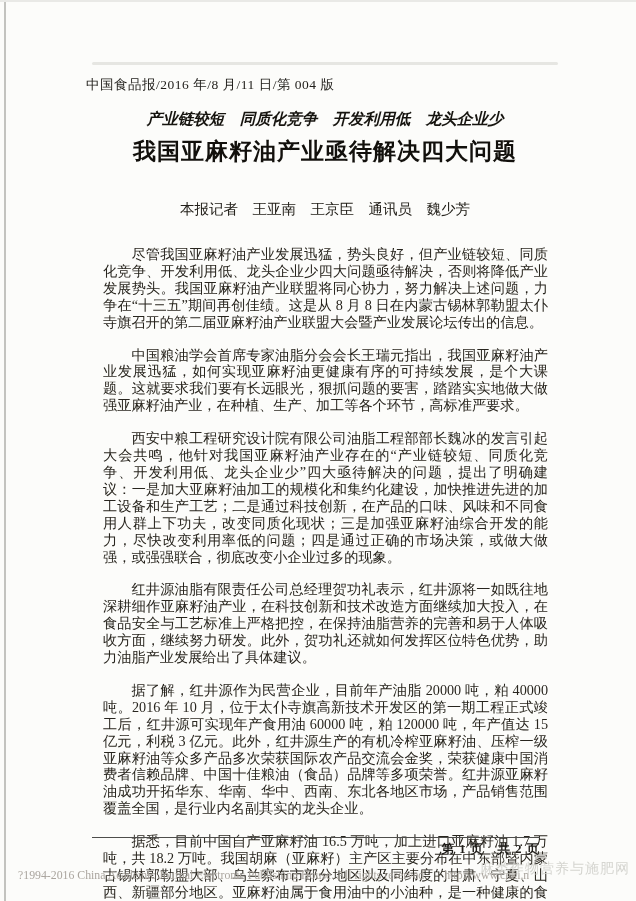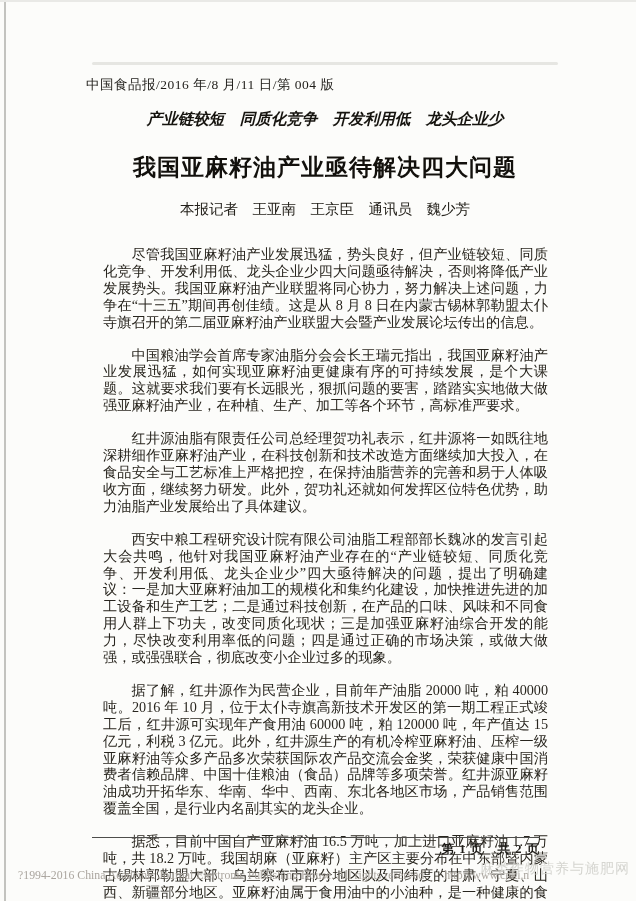--- a/index.html
+++ b/index.html
@@ -51,21 +51,21 @@
     font-weight: bold;
     font-size: 15.5px;
     color: #16140f;
     font-style: italic;
   }
   .title {
     position: absolute;
     left: 60px;
     right: 46px;
     top: 134px;
-    margin: 16px;
+    margin: 0;
     text-align: center;
     font-weight: bold;
     font-size: 23px;
     letter-spacing: 1px;
     color: #12100c;
   }
   .byline {
     position: absolute;
     left: 86px;
     right: 72px;
@@ -150,22 +150,22 @@
 
   <div class="kicker">产业链较短　同质化竞争　开发利用低　龙头企业少</div>
 
   <h1 class="title">我国亚麻籽油产业亟待解决四大问题</h1>
 
   <div class="byline">本报记者　王亚南　王京臣　通讯员　魏少芳</div>
 
   <div class="body">
     <p>尽管我国亚麻籽油产业发展迅猛，势头良好，但产业链较短、同质化竞争、开发利用低、龙头企业少四大问题亟待解决，否则将降低产业发展势头。我国亚麻籽油产业联盟将同心协力，努力解决上述问题，力争在“十三五”期间再创佳绩。这是从 8 月 8 日在内蒙古锡林郭勒盟太仆寺旗召开的第二届亚麻籽油产业联盟大会暨产业发展论坛传出的信息。</p>
     <p>中国粮油学会首席专家油脂分会会长王瑞元指出，我国亚麻籽油产业发展迅猛，如何实现亚麻籽油更健康有序的可持续发展，是个大课题。这就要求我们要有长远眼光，狠抓问题的要害，踏踏实实地做大做强亚麻籽油产业，在种植、生产、加工等各个环节，高标准严要求。</p>
+    <p>西安中粮工程研究设计院有限公司油脂工程部部长魏冰的发言引起大会共鸣，他针对我国亚麻籽油产业存在的“产业链较短、同质化竞争、开发利用低、龙头企业少”四大亟待解决的问题，提出了明确建议：一是加大亚麻籽油加工的规模化和集约化建设，加快推进先进的加工设备和生产工艺；二是通过科技创新，在产品的口味、风味和不同食用人群上下功夫，改变同质化现状；三是加强亚麻籽油综合开发的能力，尽快改变利用率低的问题；四是通过正确的市场决策，或做大做强，或强强联合，彻底改变小企业过多的现象。</p>
     <p>红井源油脂有限责任公司总经理贺功礼表示，红井源将一如既往地深耕细作亚麻籽油产业，在科技创新和技术改造方面继续加大投入，在食品安全与工艺标准上严格把控，在保持油脂营养的完善和易于人体吸收方面，继续努力研发。此外，贺功礼还就如何发挥区位特色优势，助力油脂产业发展给出了具体建议。</p>
-    <p>西安中粮工程研究设计院有限公司油脂工程部部长魏冰的发言引起大会共鸣，他针对我国亚麻籽油产业存在的“产业链较短、同质化竞争、开发利用低、龙头企业少”四大亟待解决的问题，提出了明确建议：一是加大亚麻籽油加工的规模化和集约化建设，加快推进先进的加工设备和生产工艺；二是通过科技创新，在产品的口味、风味和不同食用人群上下功夫，改变同质化现状；三是加强亚麻籽油综合开发的能力，尽快改变利用率低的问题；四是通过正确的市场决策，或做大做强，或强强联合，彻底改变小企业过多的现象。</p>
     <p>据了解，红井源作为民营企业，目前年产油脂 20000 吨，粕 40000 吨。2016 年 10 月，位于太仆寺旗高新技术开发区的第一期工程正式竣工后，红井源可实现年产食用油 60000 吨，粕 120000 吨，年产值达 15 亿元，利税 3 亿元。此外，红井源生产的有机冷榨亚麻籽油、压榨一级亚麻籽油等众多产品多次荣获国际农产品交流会金奖，荣获健康中国消费者信赖品牌、中国十佳粮油（食品）品牌等多项荣誉。红井源亚麻籽油成功开拓华东、华南、华中、西南、东北各地区市场，产品销售范围覆盖全国，是行业内名副其实的龙头企业。</p>
     <p>据悉，目前中国自产亚麻籽油 16.5 万吨，加上进口亚麻籽油 1.7 万吨，共 18.2 万吨。我国胡麻（亚麻籽）主产区主要分布在中东部暨内蒙古锡林郭勒盟大部、乌兰察布市部分地区以及同纬度的甘肃、宁夏、山西、新疆部分地区。亚麻籽油属于食用油中的小油种，是一种健康的食用油，富含&amp;alpha;-亚麻酸，是人体补充亚麻酸的重要物质。随着生活水平的提高，人们更加注重养生，亚麻籽油因其富含&amp;alpha;-亚麻酸和木酚素等营养成分得到消费者青睐。2002 年，在中国举办的“必须脂肪酸的健康营养国际研讨会”上，世界卫生组织以及德国、美国、日本等国专家一致确认：&amp;alpha;-亚麻酸是人体必需的营养素。</p>
     <p>在本次产业联盟大会上，相关专家学者还就中国油脂产业发展现状、行业发展趋势、国内外亚麻籽种植及优生区域资源概况、国内外亚麻籽油营养与健康大数据分享、我国油料油脂标准体系及亚麻籽油系列标准制修订情况、亚麻籽在功能食品和保健产品及美容护肤等领域的开发应用情况及亚麻籽油市场营销模式等内容进行了深入探讨。</p>
 
   </div>
 
   <div class="footer-rule"></div>
   <div class="page-info">第 1 页　共 2 页</div>
 
   <div class="copyright">

